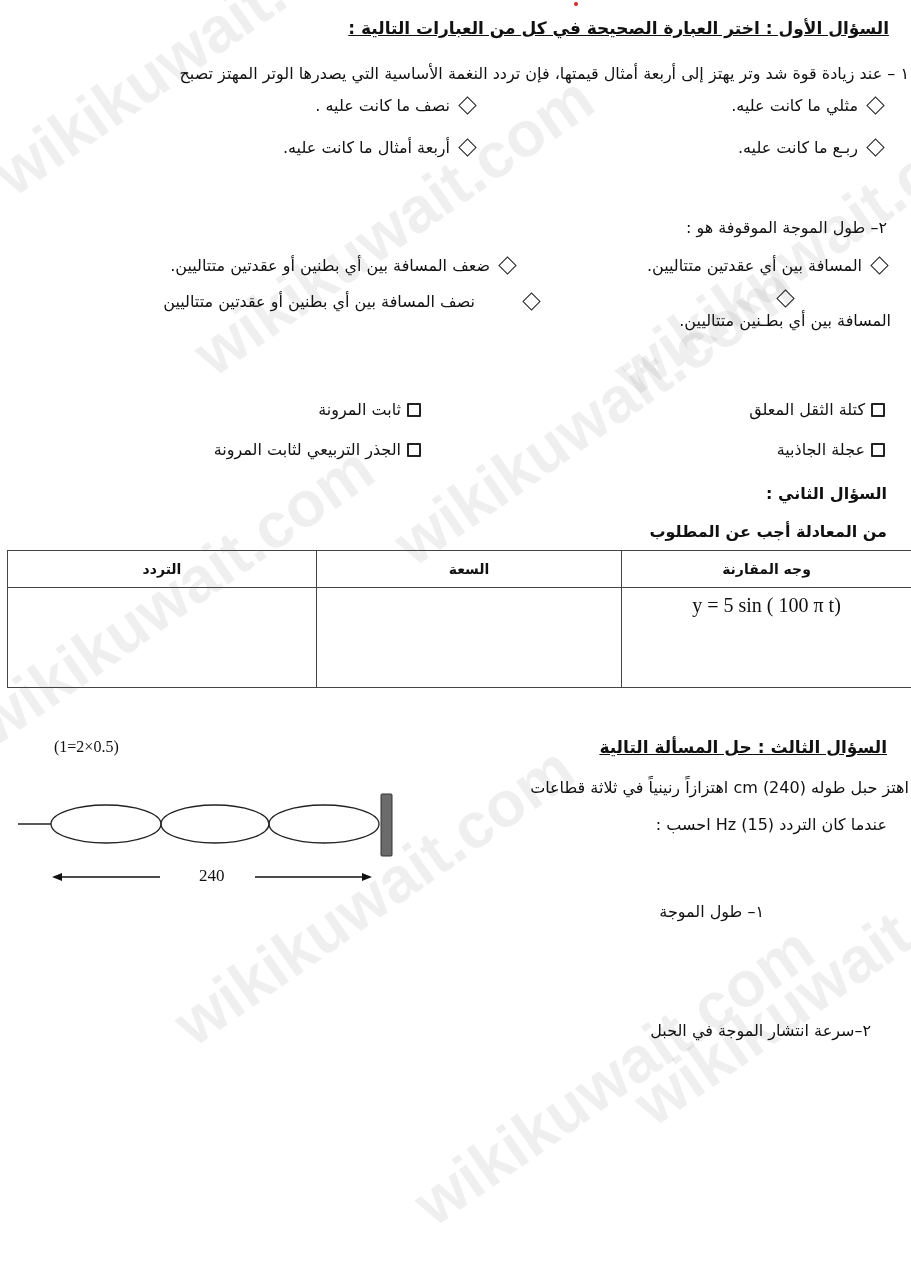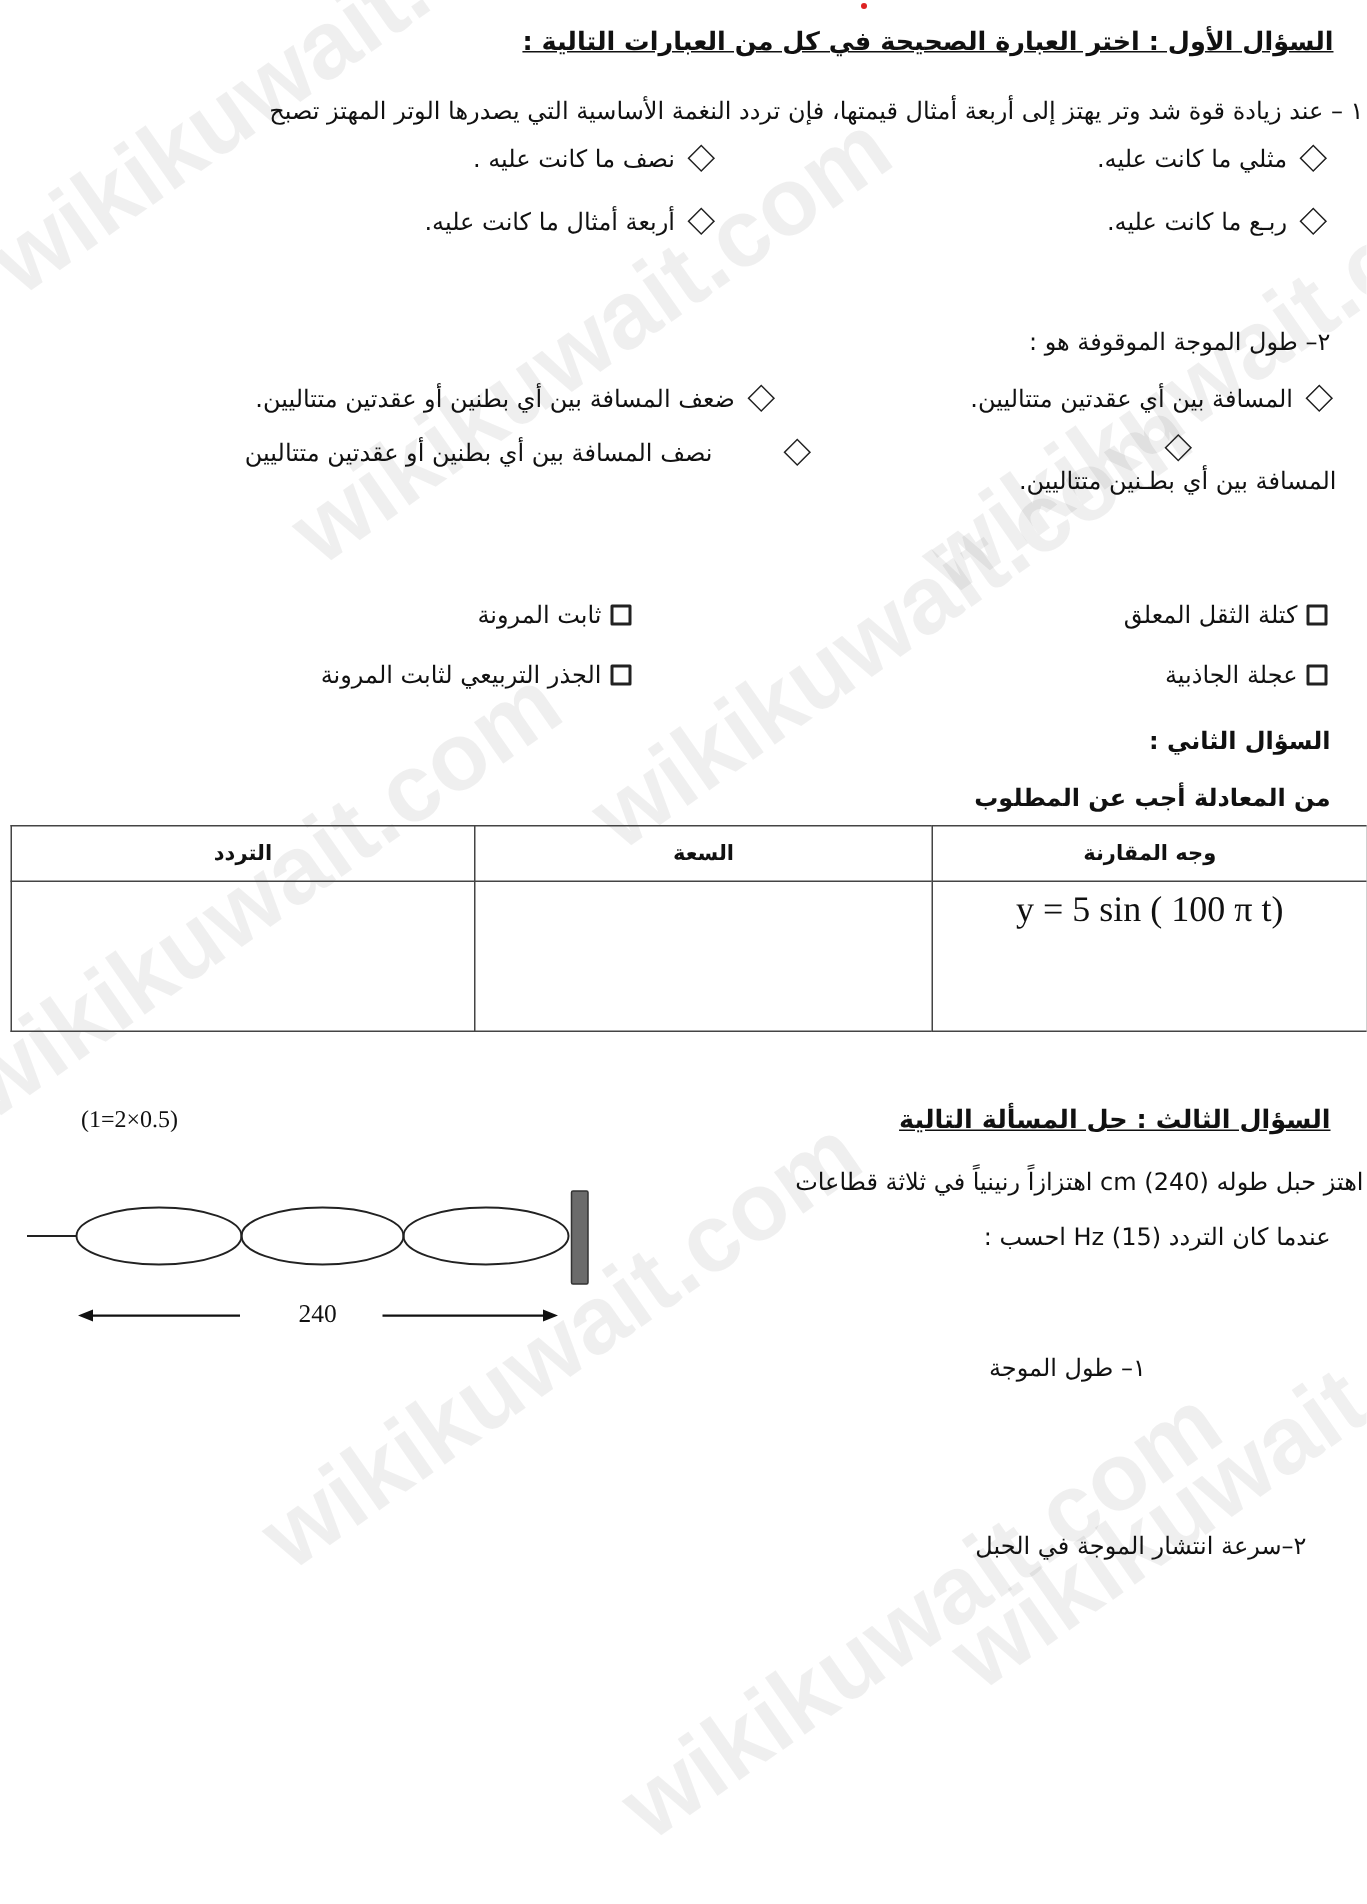--- a/index.html
+++ b/index.html
@@ -23,21 +23,21 @@
       display:inline-block; width:11px; height:11px; border:1.3px solid #222;
       transform:rotate(45deg); margin:0 5px;
     }
     .box { display:inline-block; width:10px; height:10px; border:2px solid #222; border-radius:1px; }
     table.cmp {
       position:absolute; left:7px; top:550px; width:905px; border-collapse:collapse; direction:rtl;
     }
     table.cmp td, table.cmp th { border:1.5px solid #444; }
     table.cmp th { height:34px; font-size:14px; font-weight:bold; }
     table.cmp td { height:92px; vertical-align:top; }
-    .eq { font-family:"Liberation Serif", serif; font-size:24px; direction:ltr; text-align:center; padding-top:6px; }
+    .eq { font-family:"Liberation Serif", serif; font-size:20px; direction:ltr; text-align:center; padding-top:6px; }
     .red-dot { position:absolute; left:574px; top:2px; width:4px; height:4px; background:#d22; border-radius:50%; }
   </style>
 </head>
 <body>
 
 <div class="watermark-layer">
   <div class="wm" style="left:-20px;top:150px;">wikikuwait.com</div>
   <div class="wm" style="left:180px;top:330px;">wikikuwait.com</div>
   <div class="wm" style="left:380px;top:520px;">wikikuwait.com</div>
   <div class="wm" style="left:-40px;top:700px;">wikikuwait.com</div>

